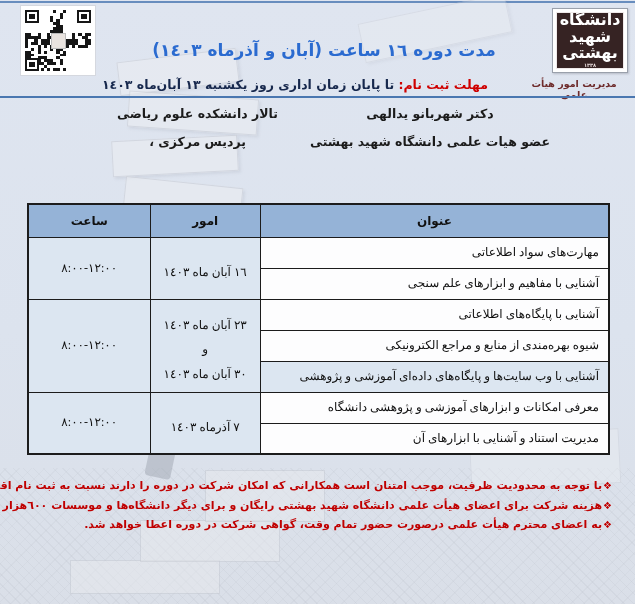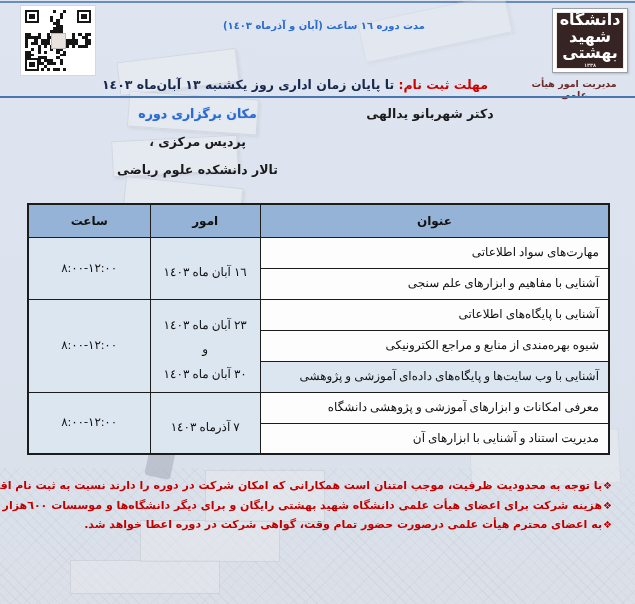--- a/index.html
+++ b/index.html
@@ -57,21 +57,21 @@
   .logo-inner { width:100%; height:100%; background:#362323; border:1px solid #efe9e9;
     color:#fff; display:flex; flex-direction:column; align-items:center; justify-content:center;
     line-height:1.02; font-weight:bold; }
   .logo-inner .lg { font-size:16px; letter-spacing:-1px; }
   .logo-inner .yr { font-size:5px; margin-top:2px; color:#e8dcdc; letter-spacing:1px; }
   .logo-caption { position:absolute; top:78px; right:6px; width:110px; text-align:center;
     font-size:9.5px; font-weight:bold; color:#6e2b2b; }
 
   .head-text { position:absolute; top:16px; left:105px; right:92px; text-align:center; }
   .course-title { font-size:13.5px; font-weight:bold; color:#6e4544; white-space:nowrap; }
-  .course-sub { margin-top:4px; font-size:10px; font-weight:bold; color:#2b6bd0; }
+  .course-sub { margin-top:24px; font-size:17px; font-weight:bold; color:#2b6bd0; }
 
   .deadline { position:absolute; top:77px; left:90px; right:135px; text-align:center;
     font-size:12.5px; font-weight:bold; white-space:nowrap; }
   .deadline .lbl { color:#cf0000; }
   .deadline .txt { color:#17284d; }
 
   .rule { position:absolute; top:96px; left:0; right:0; height:2px; background:#4a77b0; }
 
   
   .col { position:absolute; top:106px; text-align:center; }
@@ -271,26 +271,26 @@
 
     <div class="deadline">
       <span class="lbl">مهلت ثبت نام:</span>
       <span class="txt"> تا پایان زمان اداری روز یکشنبه ١٣ آبان‌ماه ١٤٠٣</span>
     </div>
 
     <div class="rule"></div>
 
     <div class="col col-instructor">
       <div class="line">دکتر شهربانو یدالهی</div>
+      <div class="line">عضو هیات علمی دانشگاه شهید بهشتی</div>
     </div>
 
     <div class="col col-venue">
-      <div class="heading">مکان برگزاری دوره</div>
+      <div class="line">تالار دانشکده علوم ریاضی</div>
       <div class="line">پردیس مرکزی ،</div>
-      <div class="line">تالار دانشکده علوم ریاضی</div>
     </div>
 
     <table class="schedule">
       <colgroup>
           <col style="width:60%">
           <col style="width:19%">
           <col style="width:21%">
         </colgroup>
       <tbody>
           <tr>

